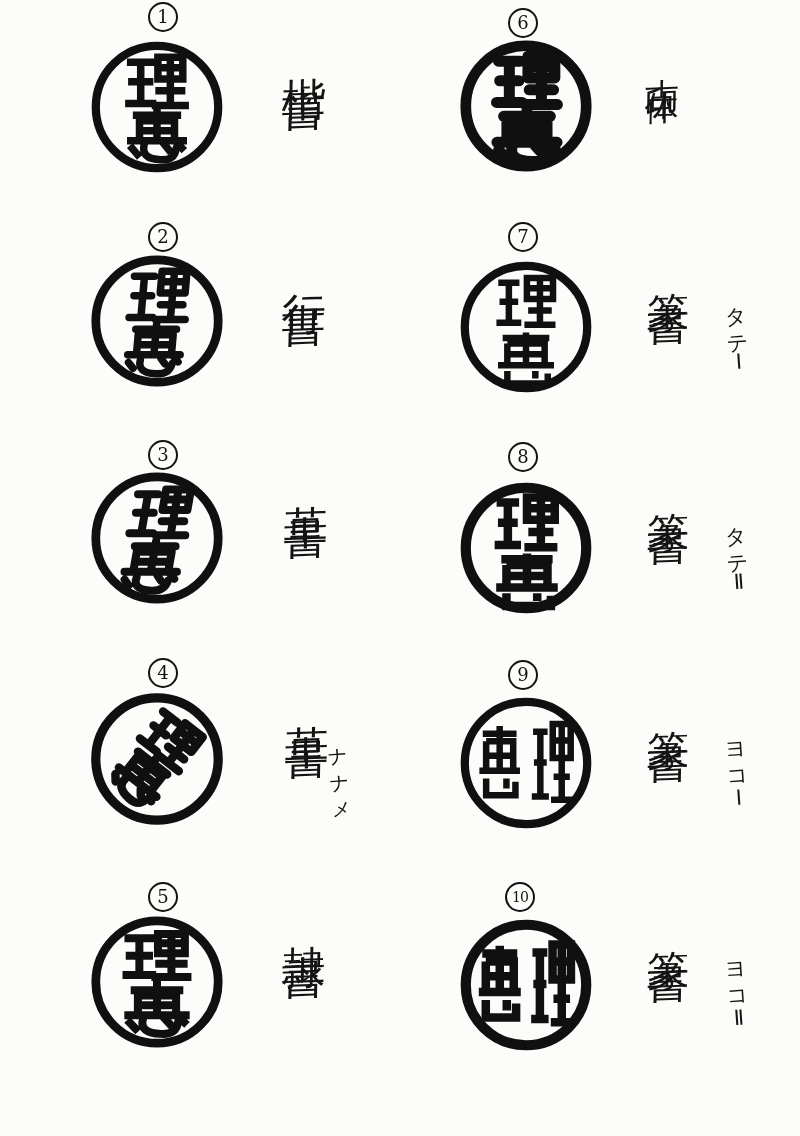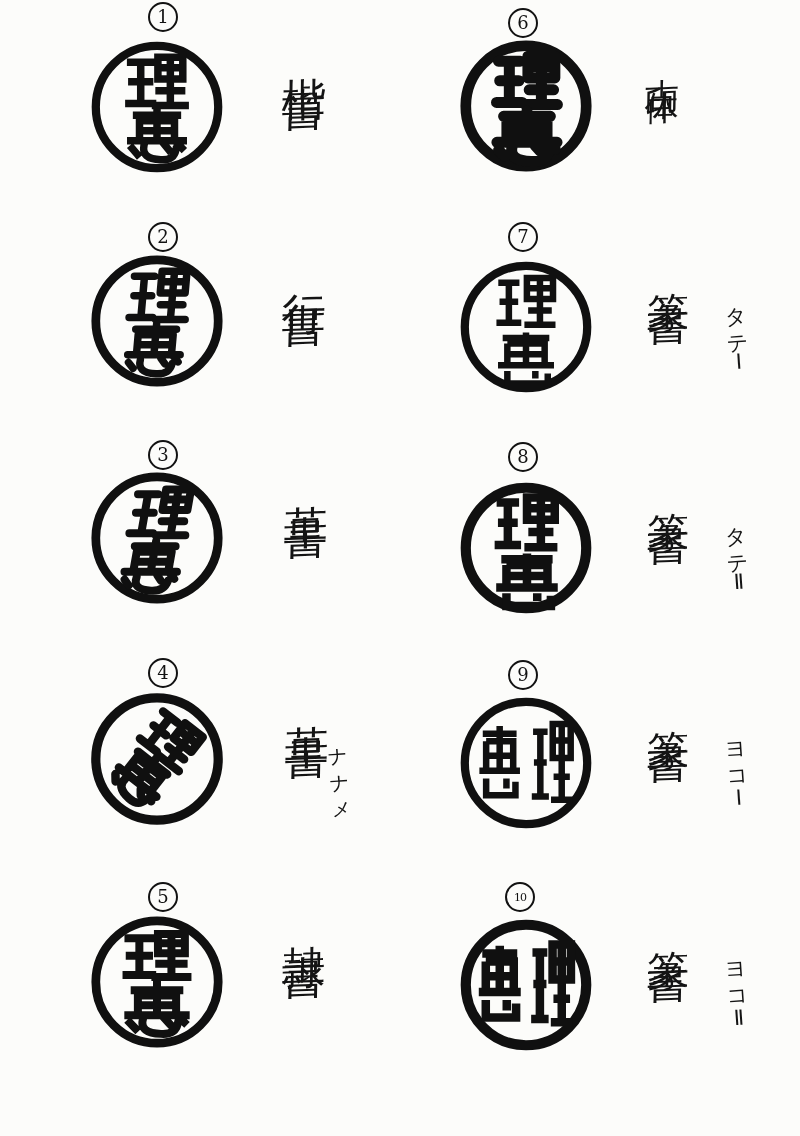--- a/index.html
+++ b/index.html
@@ -13,21 +13,21 @@
   .badge{
     position:absolute;width:30px;height:30px;box-sizing:border-box;
     border:2.5px solid #121212;border-radius:50%;
     display:flex;align-items:center;justify-content:center;
     background:#fcfcfa;z-index:2;
   }
   .badge span{
     font-family:"DejaVu Serif","Liberation Serif",serif;
     font-size:18px;line-height:1;color:#121212;
   }
-  .badge.wide span{font-size:11px;letter-spacing:-1px;}
+  .badge.wide span{font-size:14px;letter-spacing:-1px;}
   
   .seal{position:absolute;width:136px;height:136px;}
   .seal svg{display:block;width:136px;height:136px;}
   .ring{fill:none;stroke:#101010;}
   .ink{fill:none;stroke:#101010;}
   
   .vlabel{
     position:absolute;writing-mode:vertical-rl;text-orientation:upright;
     font-size:44px;letter-spacing:10px;line-height:1;color:#141414;
     transform:rotate(-2deg) skewX(-3deg);white-space:nowrap;

